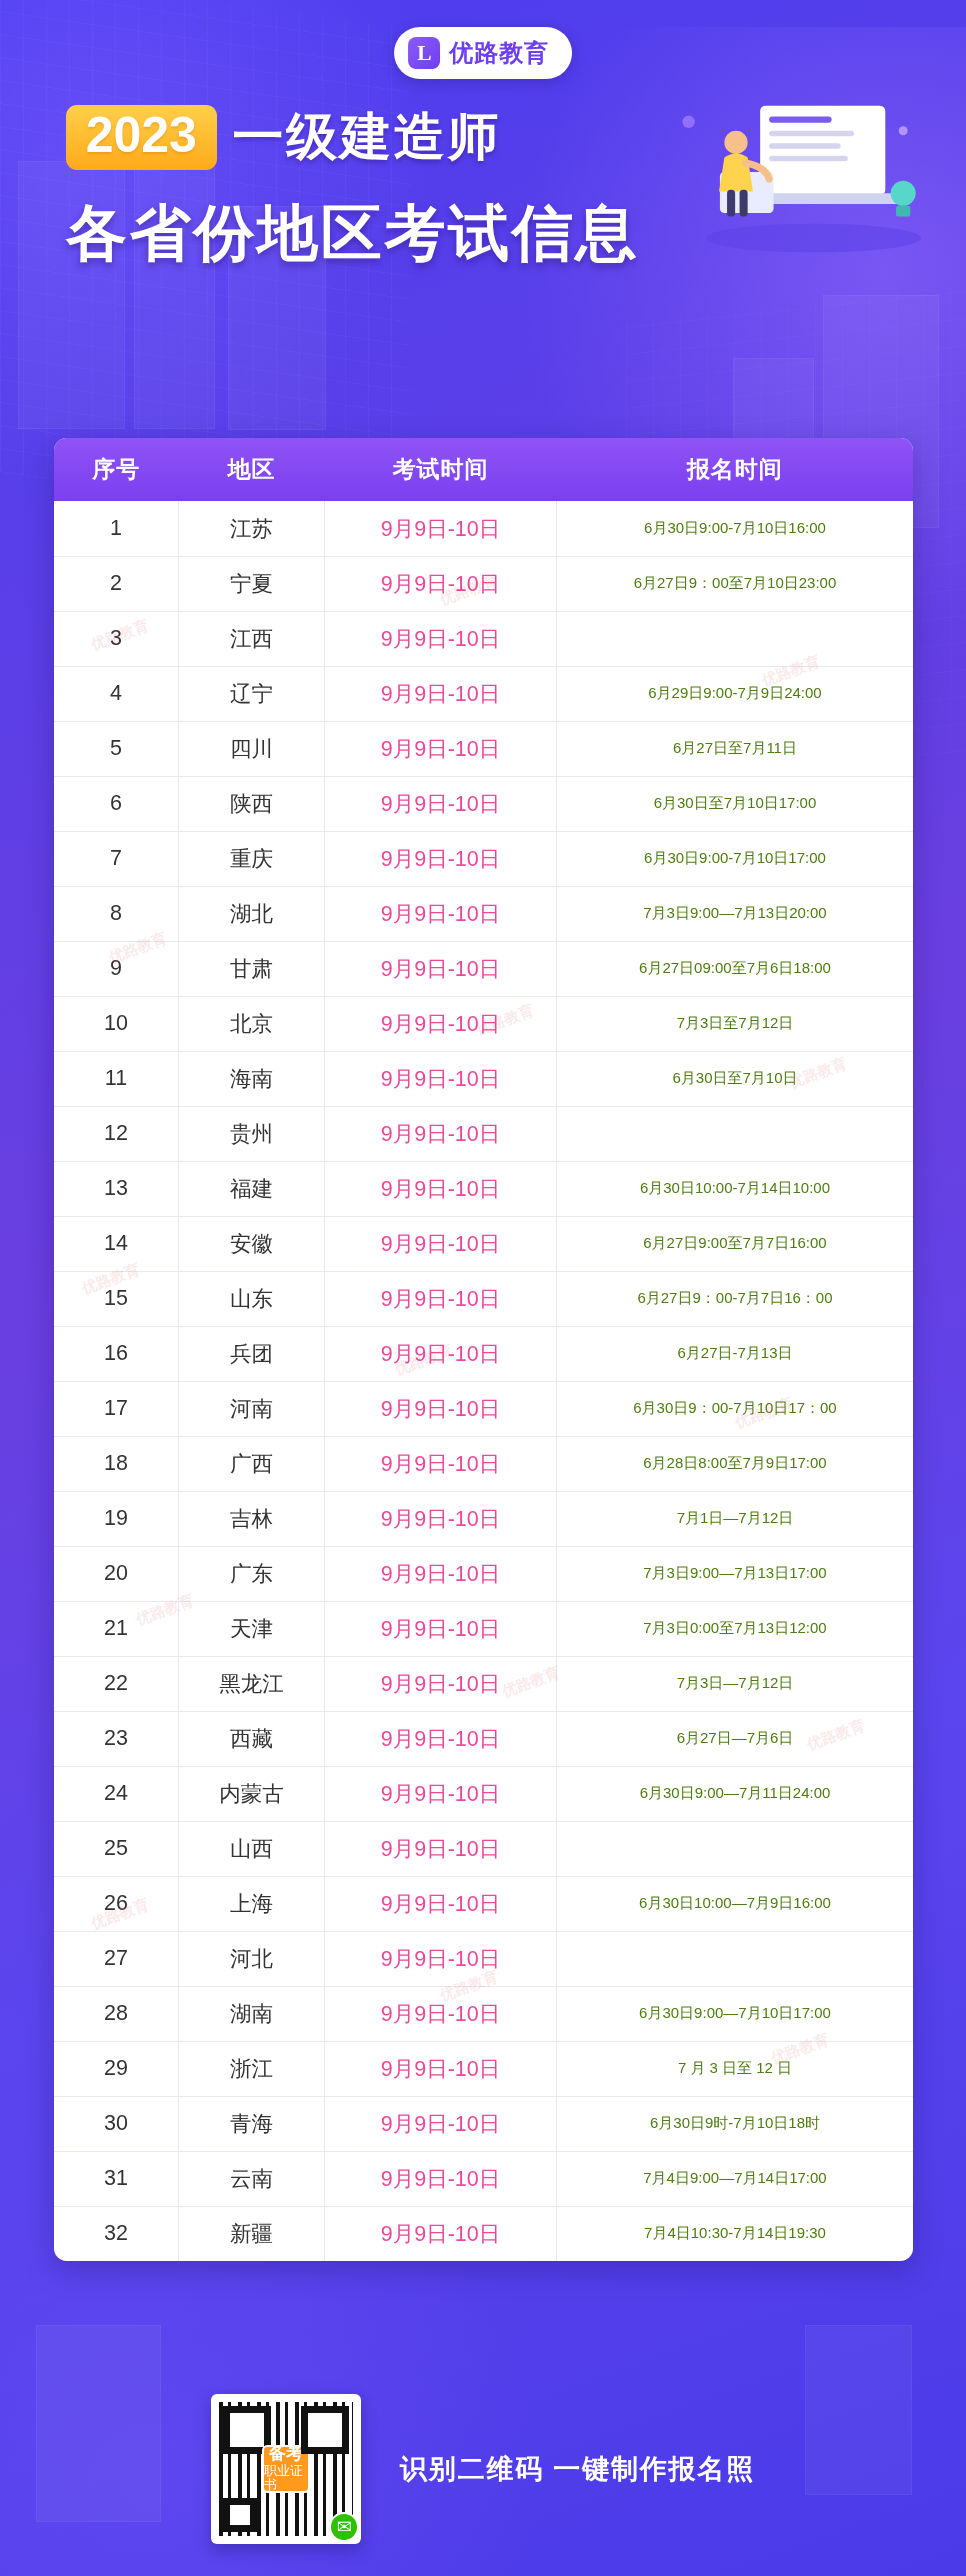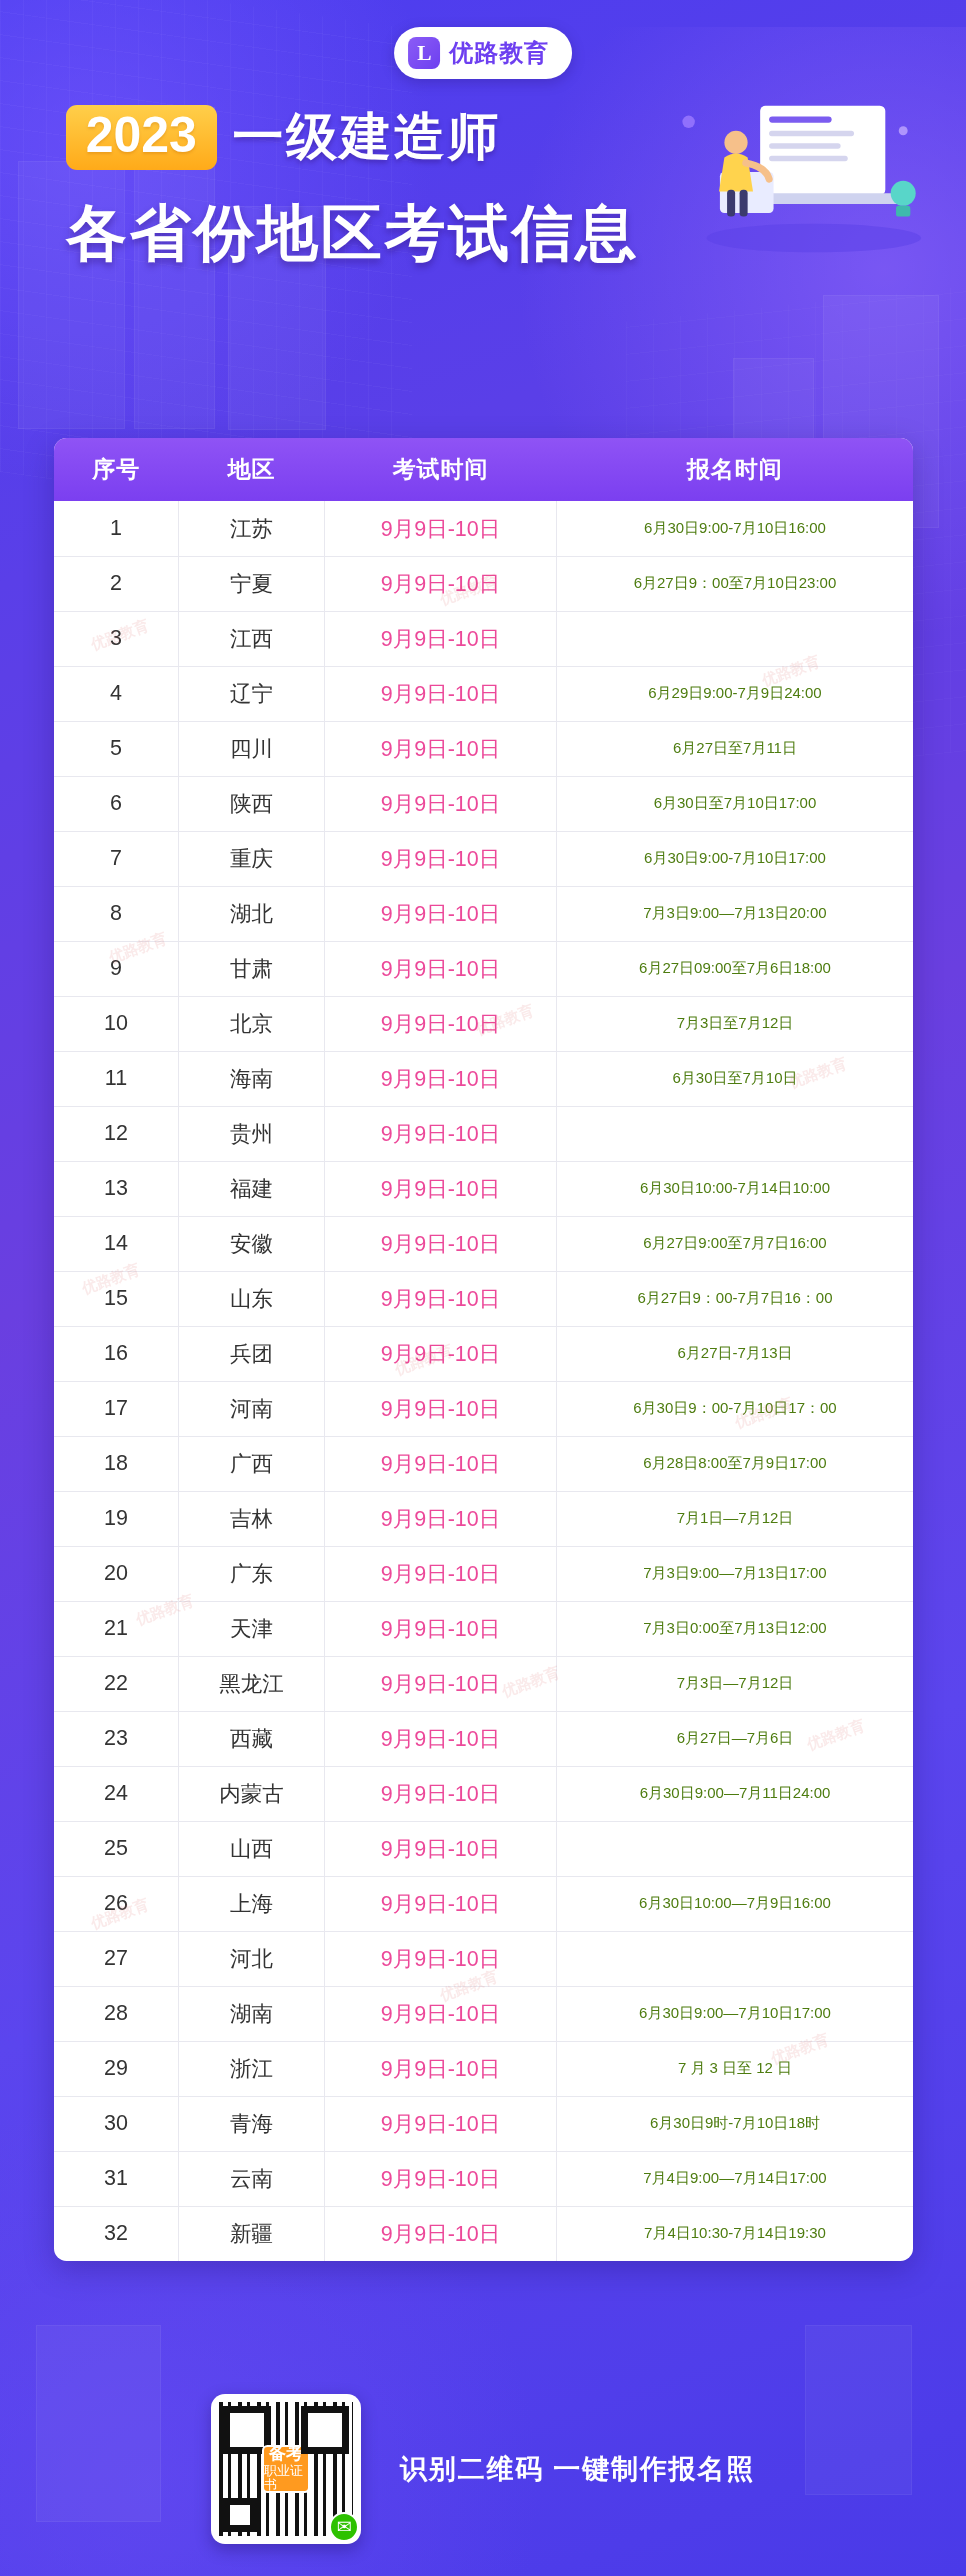--- a/index.html
+++ b/index.html
@@ -130,21 +130,21 @@
   
   .wm {
     position: absolute; color: rgba(220,90,90,0.13); font-size: 15px; font-weight: bold;
     transform: rotate(-20deg); pointer-events: none; white-space: nowrap;
   }
 
   
   .footer { position: absolute; left: 0; bottom: 32px; width: 100%; z-index: 4;
             display: flex; align-items: center; justify-content: center; gap: 39px; }
   .qr-wrap {
-    width: 150px; height: 150px; background: #fff; border-radius: 14px;
+    width: 150px; height: 150px; background: #fff; border-radius: 6px;
     padding: 8px; box-shadow: 0 5.4px 16px rgba(20,5,70,.3);
     position: relative;
   }
   .qr {
     width: 100%; height: 100%;
     background-color:#fff;
     background-image:
       repeating-linear-gradient(90deg, #111 0 4.5px, #fff 4.5px 9px, #111 9px 11.6px, #fff 11.6px 19px),
       repeating-linear-gradient(0deg, rgba(17,17,17,.92) 0 4.5px, rgba(255,255,255,0) 4.5px 9.8px, rgba(17,17,17,.92) 9.8px 13.4px, rgba(255,255,255,0) 13.4px 19.7px);
     position: relative;

